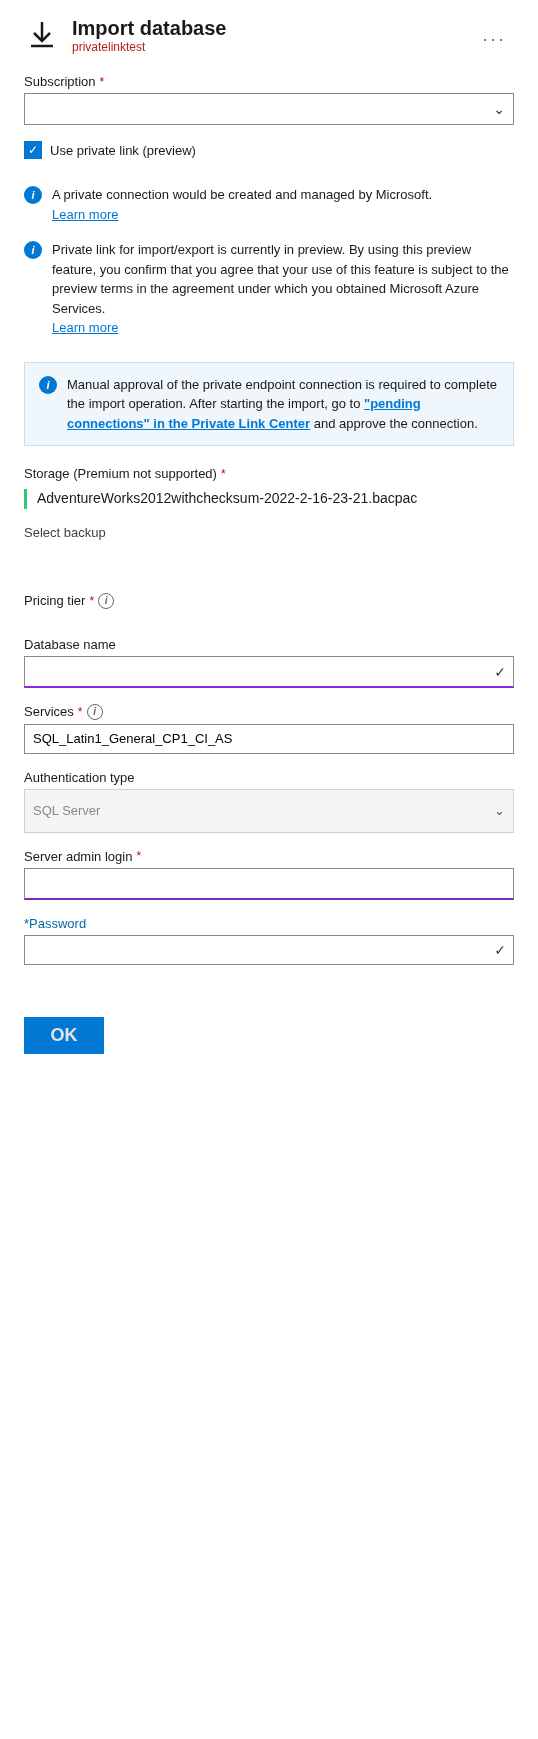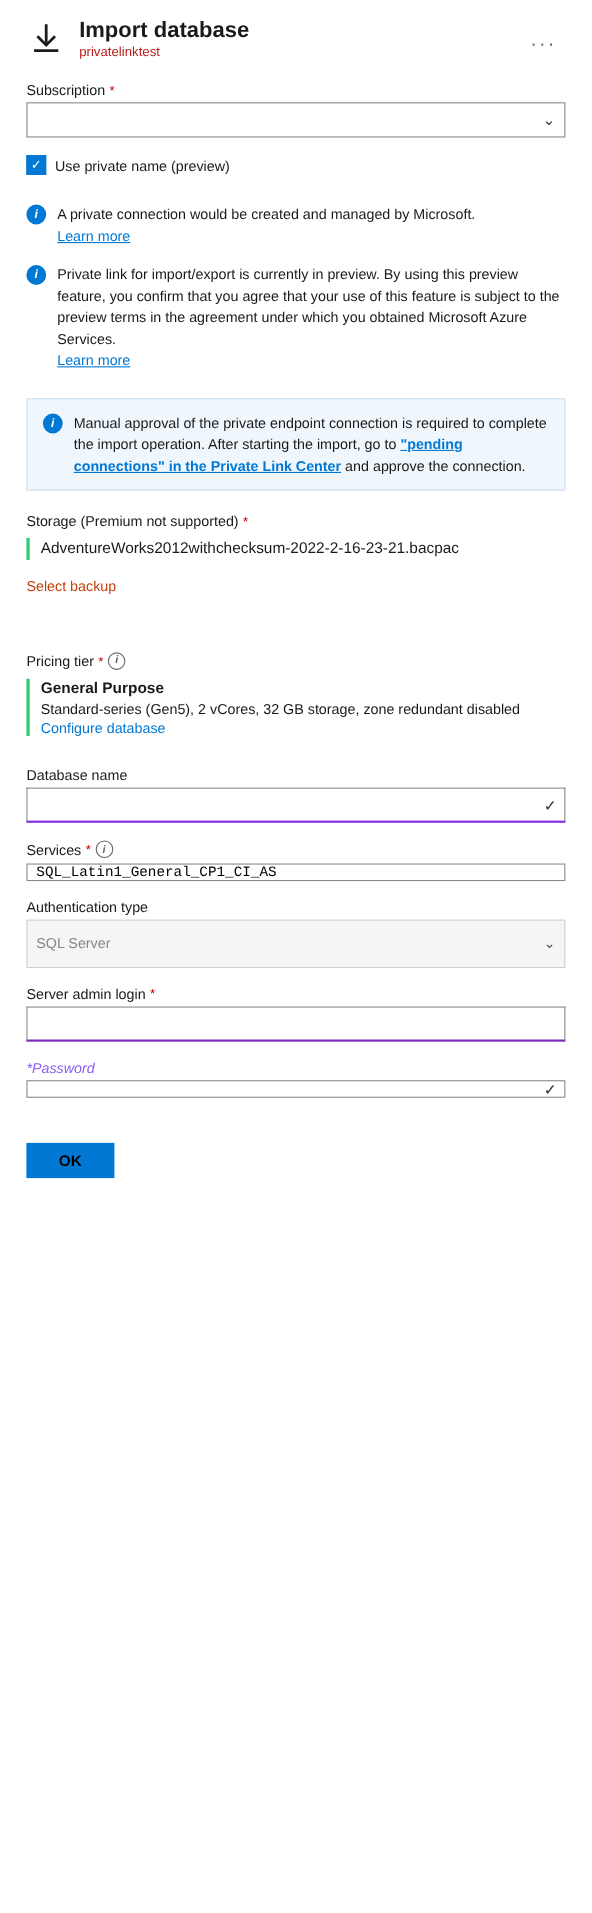--- a/index.html
+++ b/index.html
@@ -179,21 +179,21 @@
       margin-bottom: 8px;
     }
     .storage-filename {
       font-size: 14px;
       font-weight: 400;
       color: #1a1a1a;
       word-break: break-all;
       line-height: 1.4;
     }
     .select-backup-link {
-      color: #c2410c;
+      color: #404040;
       text-decoration: none;
       cursor: pointer;
       font-size: 13px;
     }
     
     .pricing-section {
       margin-bottom: 20px;
       margin-top: 23px;
     }
     .pricing-box {
@@ -222,27 +222,26 @@
       height: 32px;
       border: 1px solid #8a8a8a;
       border-bottom: 2px solid #8a2be2;
       padding: 0 8px;
       font-size: 13px;
       outline: none;
       background: #fff;
     }
     .text-input-plain {
       width: 100%;
-      height: 16px;
+      height: 30px;
       border: 1px solid #8a8a8a;
       padding: 0 8px;
       font-size: 13px;
       outline: none;
       background: #fff;
-      font-family: Liberation Mono, monospace;
     }
     .text-input-check {
       position: absolute;
       right: 8px;
       top: 50%;
       transform: translateY(-50%);
       color: #333;
       font-size: 14px;
     }
     .input-with-check {
@@ -271,27 +270,27 @@
       border: 1px solid #8a8a8a;
       border-bottom: 2px solid #7b2cbf;
       padding: 0 8px;
       font-size: 13px;
       background: #fff;
       outline: none;
     }
     
     .ok-button {
       background: #0078d4;
-      color: #000000;
+      color: #e5e5e5;
       border: none;
       padding: 8px 24px;
-      font-size: 14px;
+      font-size: 18px;
       font-weight: 600;
       cursor: pointer;
-      margin-top: 25px;
+      margin-top: 36px;
       min-width: 80px;
     }
     .info-circle {
       display: inline-flex;
       align-items: center;
       justify-content: center;
       width: 16px;
       height: 16px;
       border: 1.5px solid #666;
       border-radius: 50%;
@@ -335,21 +334,21 @@
       <span></span>
       <span class="chevron">⌄</span>
     </div>
   </div>
 
   
   <div class="checkbox-row">
     <div class="checkbox-box">
       <span class="checkmark">✓</span>
     </div>
-    <span class="checkbox-label">Use private name (preview)</span>
+    <span class="checkbox-label">Use private link (preview)</span>
   </div>
 
   <div style="height:10px;"></div>
 
   
   <div class="info-row">
     <div class="info-icon">
       <span style="font-style:italic;font-weight:700;color:#fff;font-size:11px;">i</span>
     </div>
     <div class="info-text">
@@ -396,25 +395,20 @@
 
   <div style="height:10px;"></div>
 
   
   <div class="pricing-section">
     <div class="section-label">
       <span>Pricing tier</span>
       <span class="required-star">*</span>
       <span class="info-circle">i</span>
     </div>
-    <div class="pricing-box">
-      <div class="pricing-title">General Purpose</div>
-      <div class="pricing-details">Standard-series (Gen5), 2 vCores, 32 GB storage, zone redundant disabled</div>
-      <a class="configure-link">Configure database</a>
-    </div>
   </div>
 
   <div style="height:8px;"></div>
 
   
   <div class="field-group">
     <div class="field-label">
       <span>Database name</span>
     </div>
     <div class="input-with-check">
@@ -449,21 +443,21 @@
     <div class="field-label">
       <span>Server admin login</span>
       <span class="required-star">*</span>
     </div>
     <input type="text" class="admin-input" value="" style="">
   </div>
 
   
   <div class="field-group">
     <div class="field-label">
-      <span style="color:#8b5cf6;font-style:italic;">*Password</span>
+      <span style="color:#0369a1;">*Password</span>
     </div>
     <div class="input-with-check">
       <input type="password" class="text-input-plain" value="" style="">
       <span class="text-input-check">✓</span>
     </div>
   </div>
 
   
   <button class="ok-button">OK</button>
 

